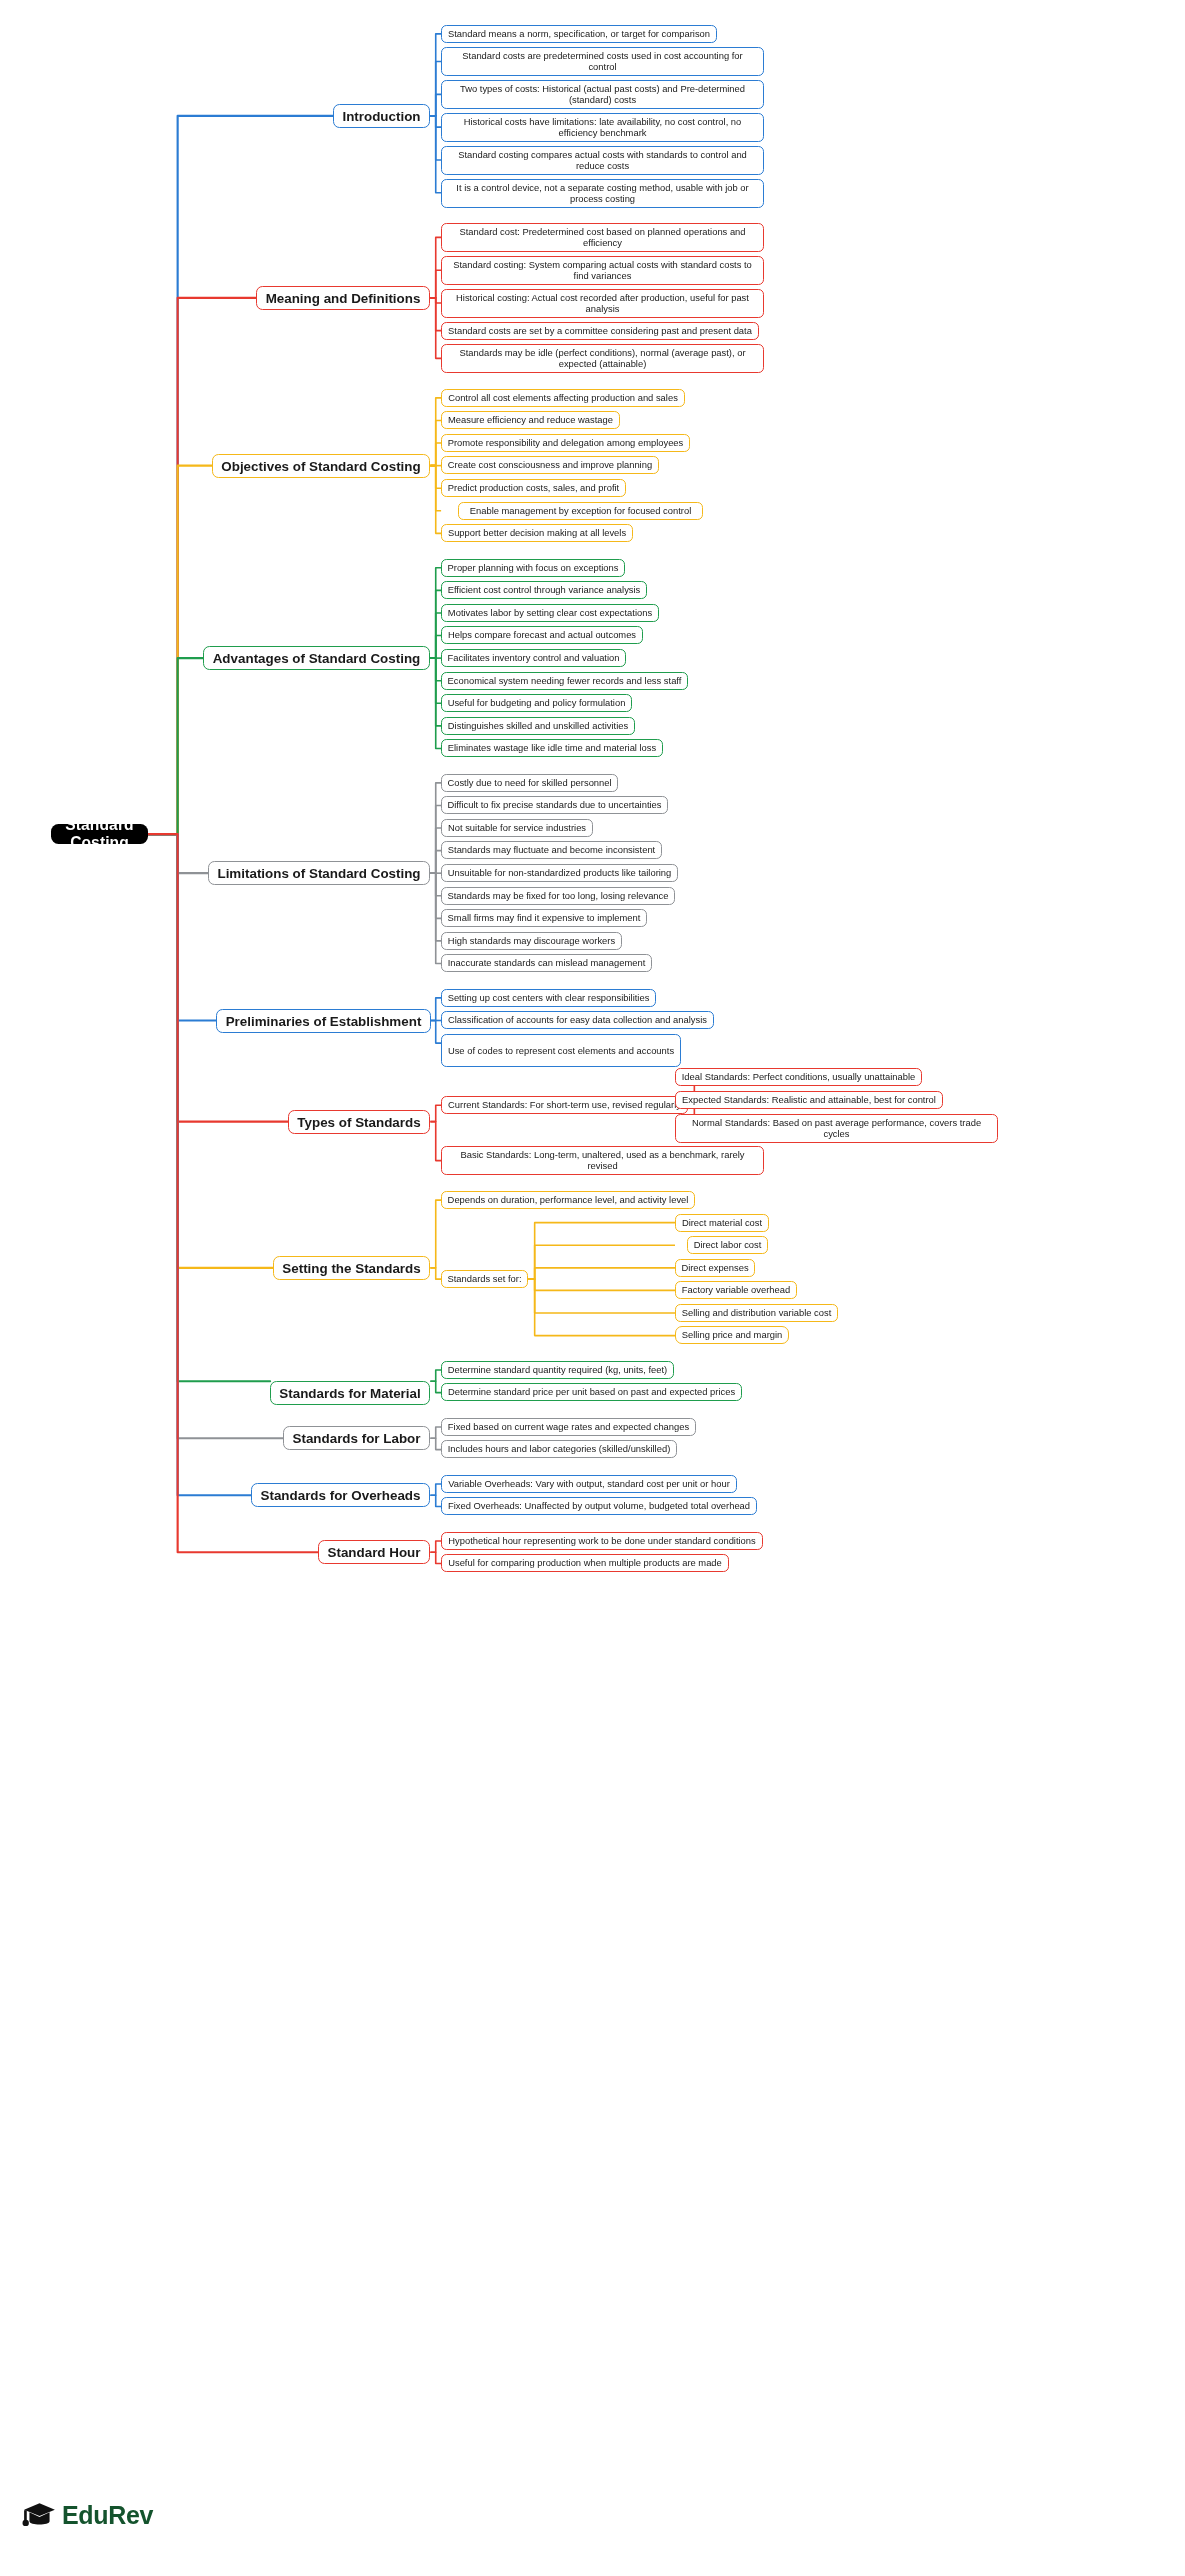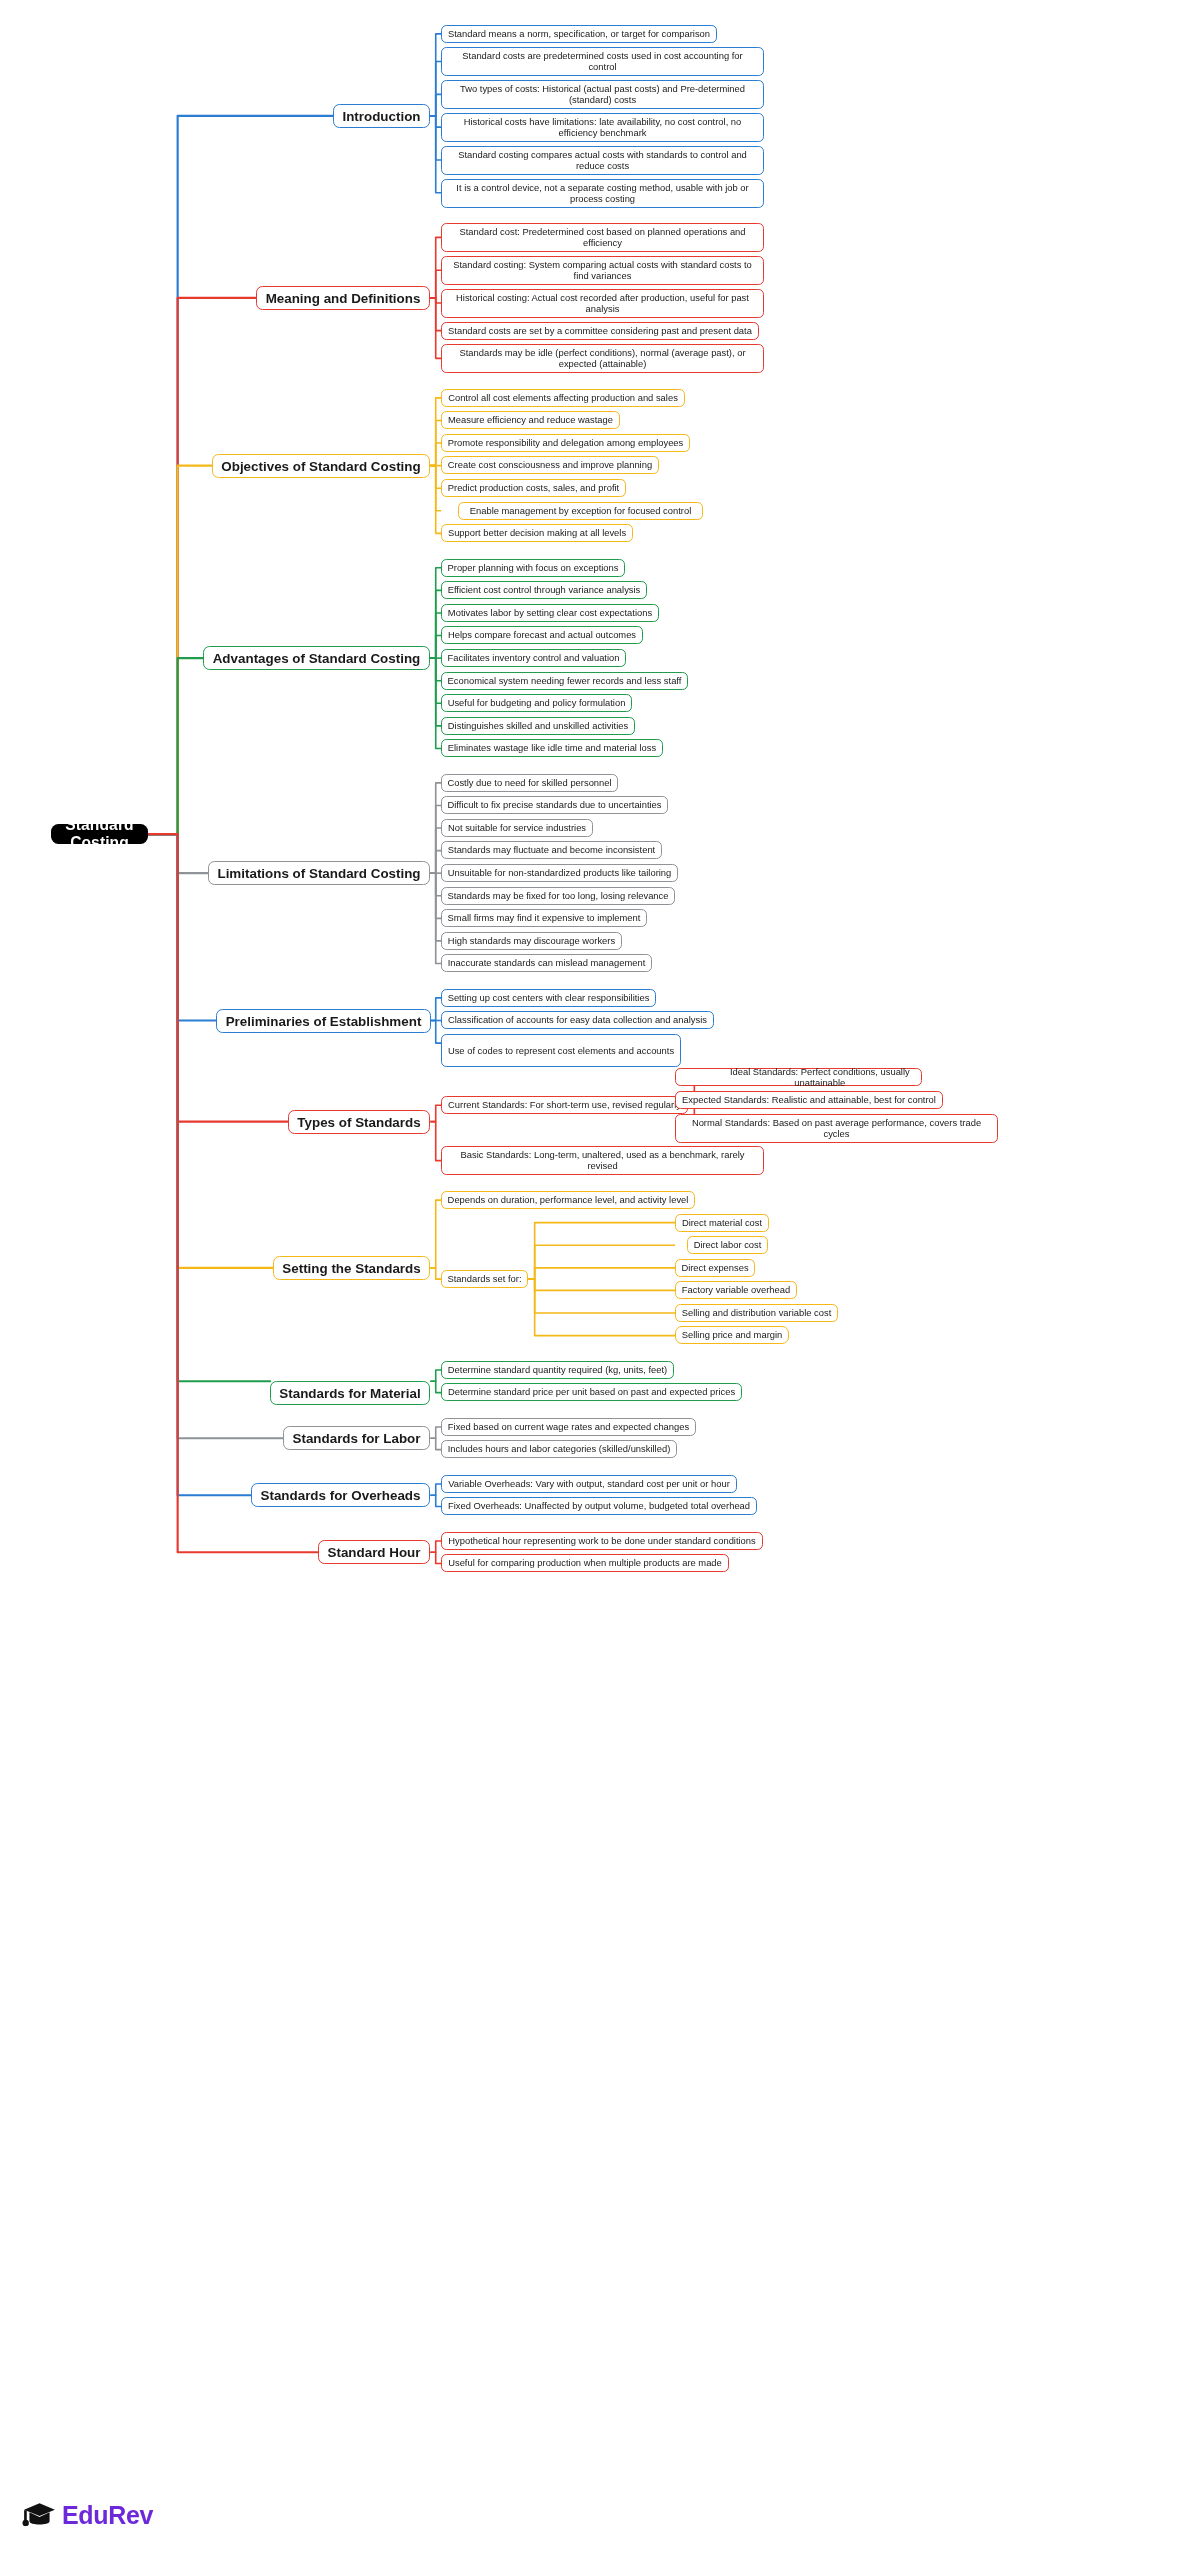--- a/index.html
+++ b/index.html
@@ -19,21 +19,21 @@
   }
   .leaf{
     background:#ffffff;border:1.3px solid #000;border-radius:5.4px;font-size:9.4px;color:#1a1a1a;
     padding:1.6px 5.4px;line-height:1.22;
   }
   .sub{
     background:#ffffff;border:1.3px solid #000;border-radius:5.4px;font-size:9.4px;color:#1a1a1a;
     padding:1.6px 5.4px;line-height:1.22;
   }
   .logo{position:absolute;left:21.5px;top:2500px;display:flex;align-items:center;gap:5.4px;}
-  .logo-text{font-size:25px;font-weight:bold;color:#6d28d9;letter-spacing:-0.3px;font-family:"Liberation Sans",sans-serif;}
+  .logo-text{font-size:25px;font-weight:bold;color:#14532d;letter-spacing:-0.3px;font-family:"Liberation Sans",sans-serif;}
   .logo-cap{width:35px;height:31px;}
 </style>
 </head>
 <body>
 
 <div id="root">
   <svg id="wires" viewBox="0 0 2205 4791" width="1186" height="2576">
       <path d="M 275 1551.25 H 330 V 215.5 H 620" stroke="#2b7cd3" stroke-width="4" fill="none" stroke-linejoin="round" stroke-linecap="round"></path>
       <path d="M 800 215.5 H 810 V 63 H 820" stroke="#2b7cd3" stroke-width="3" fill="none" stroke-linejoin="round"></path>
       <path d="M 800 215.5 H 810 V 114.5 H 820" stroke="#2b7cd3" stroke-width="3" fill="none" stroke-linejoin="round"></path>
@@ -149,21 +149,21 @@
       <div class="node leaf" style="left: 441px; top: 887px; width: 234px; height: 18.3px; border-color: rgb(143, 146, 150);">Standards may be fixed for too long, losing relevance</div>
       <div class="node leaf" style="left: 441px; top: 909px; width: 206px; height: 18.3px; border-color: rgb(143, 146, 150);">Small firms may find it expensive to implement</div>
       <div class="node leaf" style="left: 441px; top: 932px; width: 181px; height: 18.3px; border-color: rgb(143, 146, 150);">High standards may discourage workers</div>
       <div class="node leaf" style="left: 441px; top: 954px; width: 211px; height: 18.3px; border-color: rgb(143, 146, 150);">Inaccurate standards can mislead management</div>
       <div class="node branch" style="left: 216px; top: 1009px; width: 215px; height: 24px; border-color: rgb(43, 124, 211);">Preliminaries of Establishment</div>
       <div class="node leaf" style="left: 441px; top: 989px; width: 215px; height: 18.3px; border-color: rgb(43, 124, 211);">Setting up cost centers with clear responsibilities</div>
       <div class="node leaf" style="left: 441px; top: 1011px; width: 273px; height: 18.3px; border-color: rgb(43, 124, 211);">Classification of accounts for easy data collection and analysis</div>
       <div class="node leaf" style="left: 441px; top: 1034px; width: 240px; height: 33px; border-color: rgb(43, 124, 211);">Use of codes to represent cost elements and accounts</div>
       <div class="node branch" style="left: 288px; top: 1110px; width: 142px; height: 24px; border-color: rgb(232, 57, 47);">Types of Standards</div>
       <div class="node leaf" style="left: 441px; top: 1096px; width: 247px; height: 18.3px; border-color: rgb(232, 57, 47);">Current Standards: For short-term use, revised regularly</div>
-      <div class="node sub" style="left: 675px; top: 1068px; width: 247px; height: 18.3px; border-color: rgb(232, 57, 47); padding-left: 48px;">Ideal Standards: Perfect conditions, usually unattainable</div>
+      <div class="node sub" style="left: 675px; top: 1068px; width: 247px; height: 18.3px; border-color: rgb(232, 57, 47);">Ideal Standards: Perfect conditions, usually unattainable</div>
       <div class="node sub" style="left: 675px; top: 1091px; width: 268px; height: 18.3px; border-color: rgb(232, 57, 47);">Expected Standards: Realistic and attainable, best for control</div>
       <div class="node sub" style="left: 675px; top: 1114px; width: 323px; height: 28.5px; border-color: rgb(232, 57, 47);">Normal Standards: Based on past average performance, covers trade cycles</div>
       <div class="node leaf" style="left: 441px; top: 1146px; width: 323px; height: 28.5px; border-color: rgb(232, 57, 47);">Basic Standards: Long-term, unaltered, used as a benchmark, rarely revised</div>
       <div class="node branch" style="left: 273px; top: 1256px; width: 157px; height: 24px; border-color: rgb(245, 184, 25);">Setting the Standards</div>
       <div class="node leaf" style="left: 441px; top: 1191px; width: 254px; height: 18.3px; border-color: rgb(245, 184, 25);">Depends on duration, performance level, and activity level</div>
       <div class="node leaf" style="left: 441px; top: 1270px; width: 87px; height: 18.3px; border-color: rgb(245, 184, 25);">Standards set for:</div>
       <div class="node sub" style="left: 675px; top: 1214px; width: 94px; height: 18.3px; border-color: rgb(245, 184, 25);">Direct material cost</div>
       <div class="node sub" style="left: 675px; top: 1236px; width: 81px; height: 18.3px; border-color: rgb(245, 184, 25); margin-left: 12px;">Direct labor cost</div>
       <div class="node sub" style="left: 675px; top: 1259px; width: 80px; height: 18.3px; border-color: rgb(245, 184, 25);">Direct expenses</div>
       <div class="node sub" style="left: 675px; top: 1281px; width: 122px; height: 18.3px; border-color: rgb(245, 184, 25);">Factory variable overhead</div>

